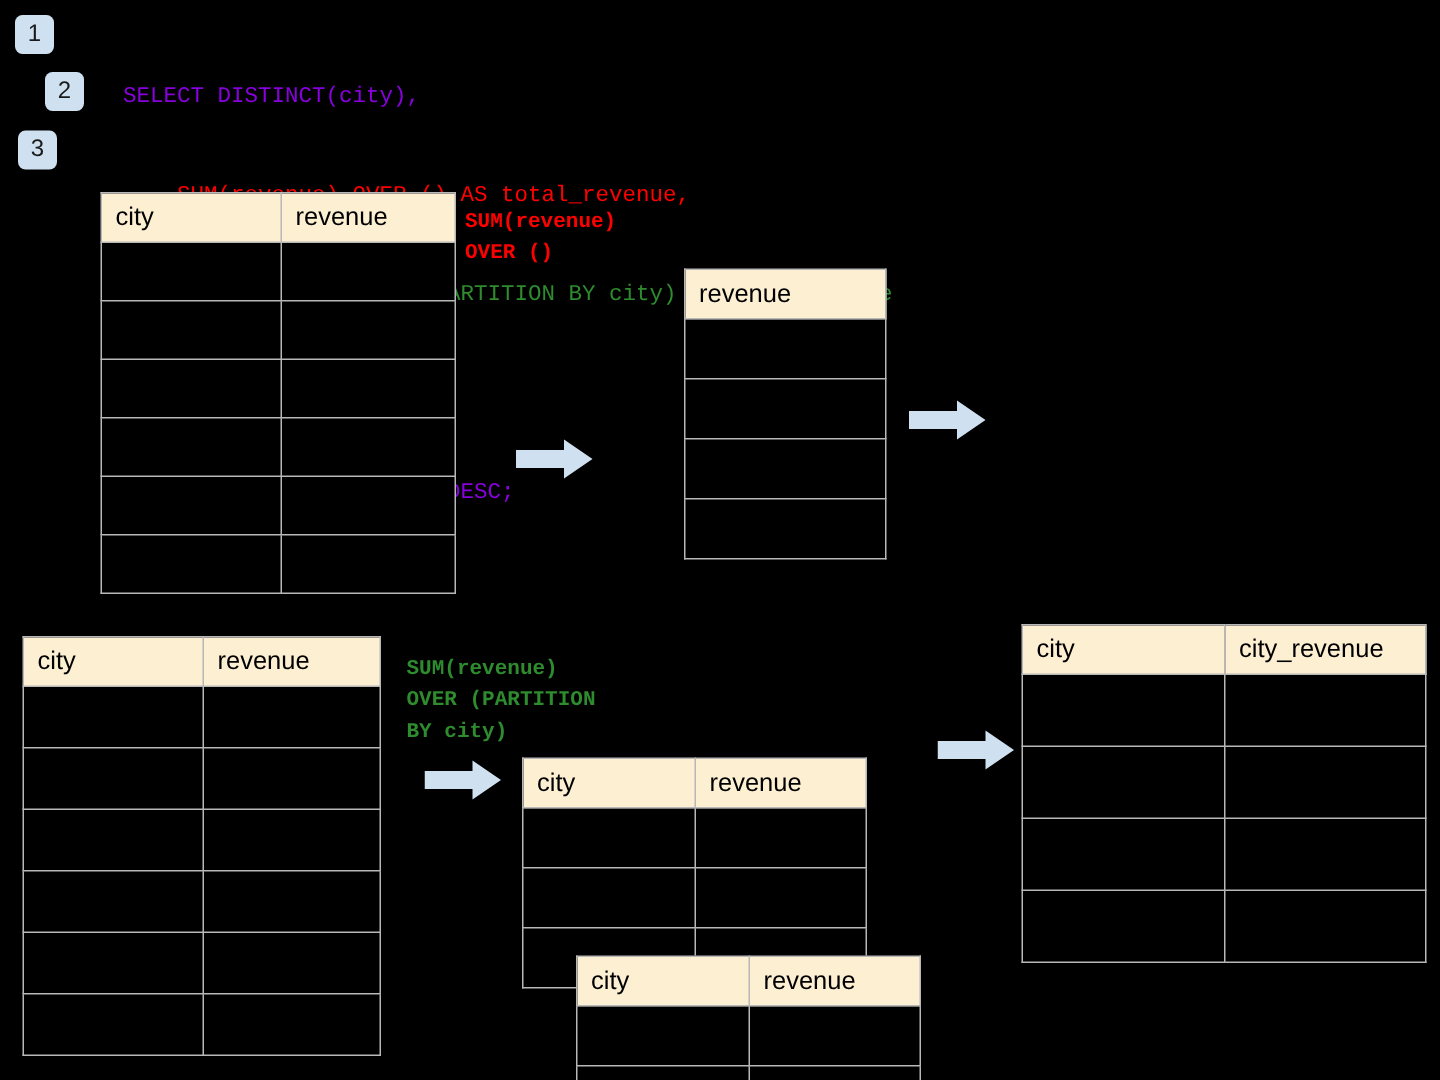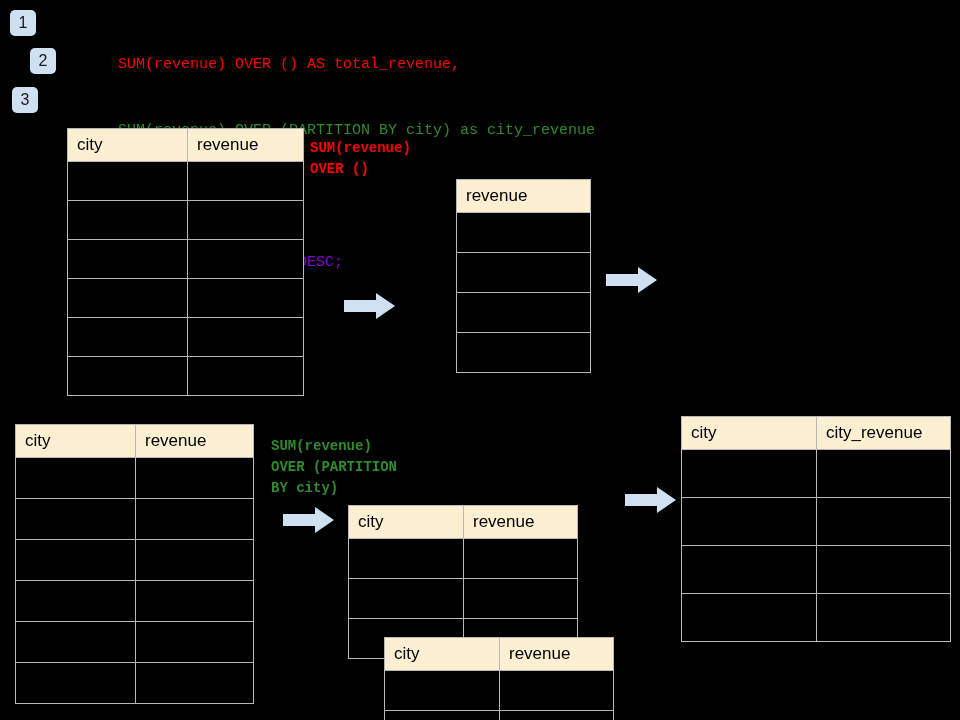--- a/index.html
+++ b/index.html
@@ -118,20 +118,21 @@
 </head>
 <body>
 
 <div id="canvas">
 
   <div class="badge badge-1" style="background: rgb(207, 224, 240);">1</div>
   <div class="badge badge-2" style="background: rgb(207, 224, 240);">2</div>
   <div class="badge badge-3" style="background: rgb(207, 224, 240);">3</div>
 
   <div class="code-block">
+    <span class="code-line" style="color: rgb(136, 0, 221);">SELECT DISTINCT(city),</span>
     <span class="code-line" style="color: rgb(255, 0, 0);">    SUM(revenue) OVER () AS total_revenue,</span>
     <span class="code-line" style="color: rgb(46, 139, 46);">    SUM(revenue) OVER (PARTITION BY city) as city_revenue</span>
     <span class="code-line" style="color: rgb(136, 0, 221);">  FROM rides</span>
     <span class="code-line" style="color: rgb(136, 0, 221);">  ORDER by city_revenue DESC;</span>
   </div>
 
 
   <div class="annot annot-red">SUM(revenue)
 OVER ()</div>
   <div class="annot annot-green">SUM(revenue)

